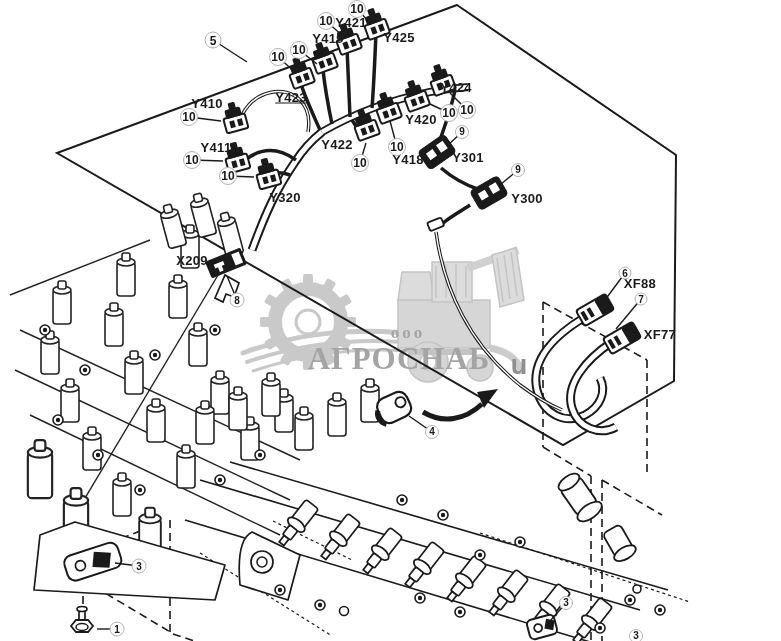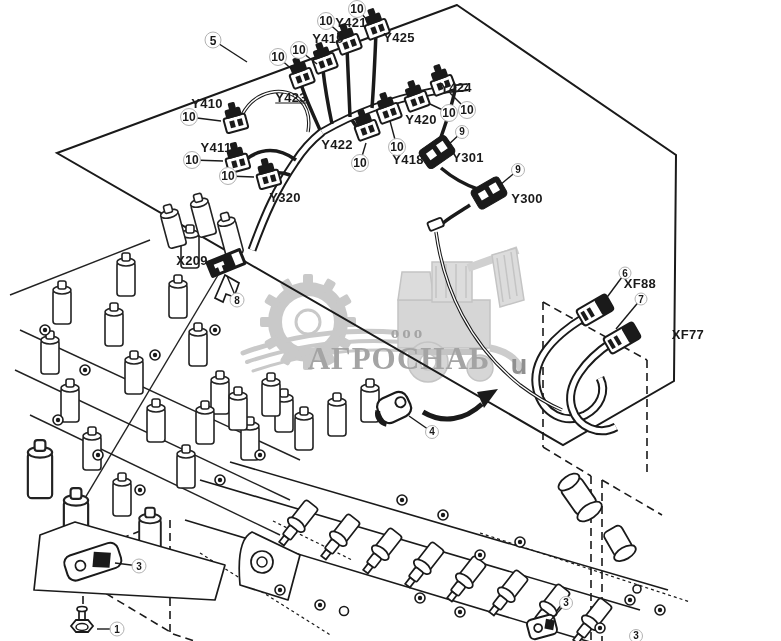--- a/index.html
+++ b/index.html
@@ -352,21 +352,21 @@
     <div class="part-label" style="left: 351px; top: 22px;">Y421</div>
     <div class="part-label" style="left: 399px; top: 37px;">Y425</div>
     <div class="part-label" style="left: 337px; top: 144px;">Y422</div>
     <div class="part-label" style="left: 408px; top: 159px;">Y418</div>
     <div class="part-label" style="left: 421px; top: 119px;">Y420</div>
     <div class="part-label" style="left: 456px; top: 87px;">Y424</div>
     <div class="part-label" style="left: 468px; top: 157px;">Y301</div>
     <div class="part-label" style="left: 527px; top: 198px; text-align: center;">Y300</div>
     <div class="part-label" style="left: 192px; top: 260px;">X209</div>
     <div class="part-label" style="left: 597px; top: 283px; margin-left: 43px;">XF88</div>
-    <div class="part-label" style="left: 660px; top: 334px; margin-left: 28px;">XF77</div>
+    <div class="part-label" style="left: 660px; top: 334px;">XF77</div>
     <div class="callout" style="left: 213px; top: 40px; width: 17px; height: 17px; font-size: 12px;">5</div>
     <div class="callout" style="left: 278px; top: 57px; width: 18px; height: 18px; font-size: 12px;">10</div>
     <div class="callout" style="left: 299px; top: 50px; width: 18px; height: 18px; font-size: 12px;">10</div>
     <div class="callout" style="left: 326px; top: 21px; width: 18px; height: 18px; font-size: 12px;">10</div>
     <div class="callout" style="left: 357px; top: 9px; width: 18px; height: 18px; font-size: 12px;">10</div>
     <div class="callout" style="left: 189px; top: 117px; width: 18px; height: 18px; font-size: 12px;">10</div>
     <div class="callout" style="left: 192px; top: 160px; width: 18px; height: 18px; font-size: 12px;">10</div>
     <div class="callout" style="left: 228px; top: 176px; width: 18px; height: 18px; font-size: 12px;">10</div>
     <div class="callout" style="left: 360px; top: 163px; width: 18px; height: 18px; font-size: 12px;">10</div>
     <div class="callout" style="left: 397px; top: 147px; width: 18px; height: 18px; font-size: 12px;">10</div>

